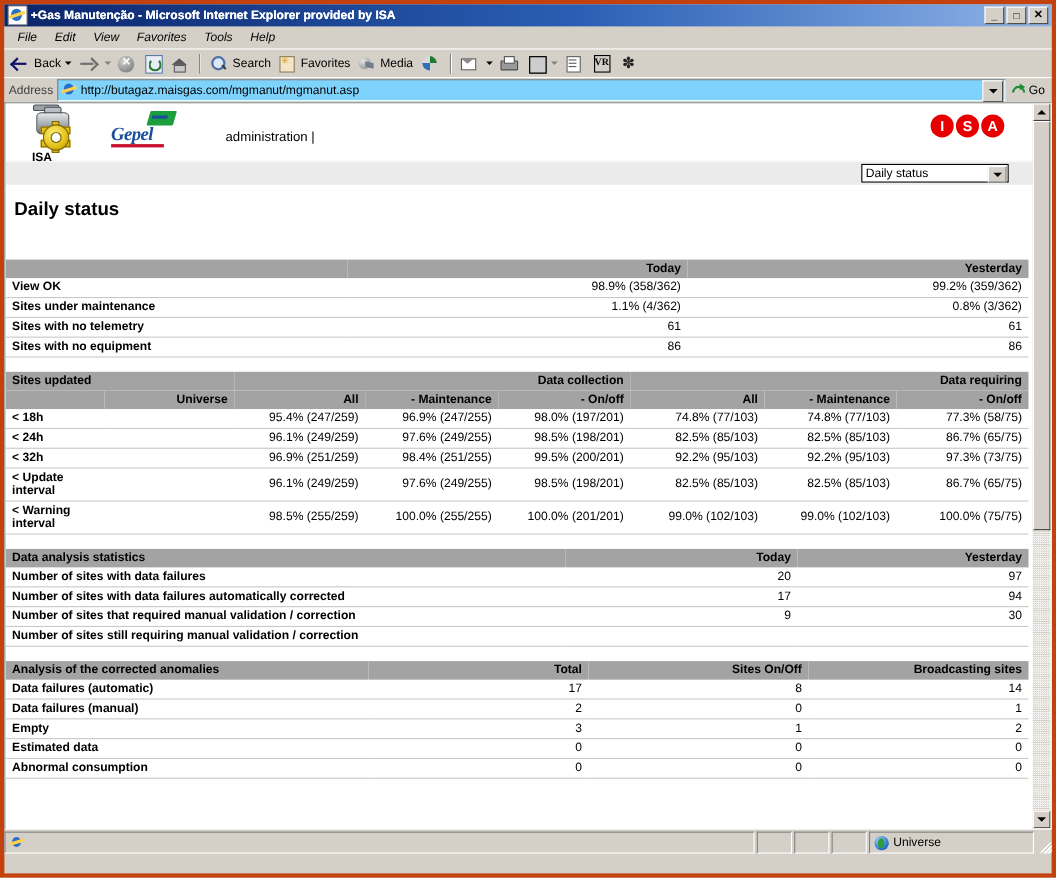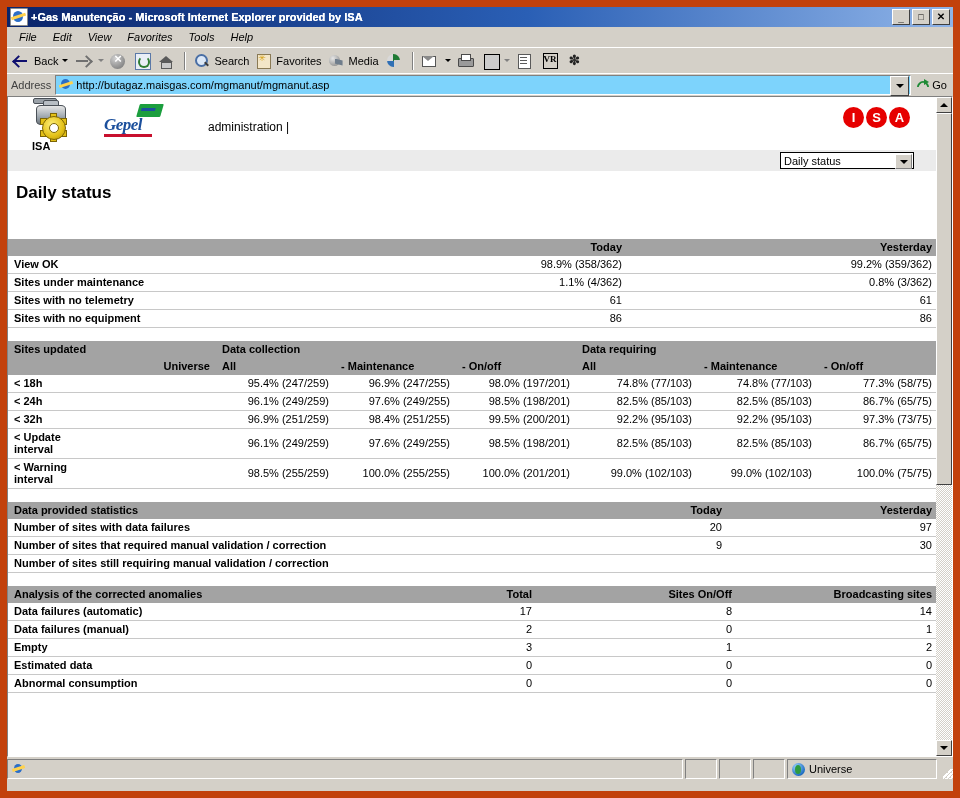--- a/index.html
+++ b/index.html
@@ -5,21 +5,21 @@
 <style>
   html,body{margin:0;padding:0;}
   body{
     width:960px;height:798px;overflow:hidden;
     background:#d4d0c8;
     font-family:"Liberation Sans","DejaVu Sans",sans-serif;
     font-size:11px;
     -webkit-font-smoothing:none;
   }
   .win{width:960px;height:798px;position:relative;box-sizing:border-box;
-       border:7px solid #c2410c;background:#d4d0c8;}
+       border:4px solid #c2410c;background:#d4d0c8;}
 
   
   .titlebar{
     height:20px;margin:0 0 0 0;
     background:linear-gradient(to right,#0a246a 0%,#2a5fb5 55%,#8fb4e8 100%);
     display:flex;align-items:center;padding:0 2px;position:relative;
   }
   .title-icon{width:16px;height:16px;margin:0 3px 0 1px;position:relative;flex:0 0 auto;
     background:#fff;border:1px solid #8c8c8c;border-radius:1px;overflow:hidden;}
   .title-icon:before{content:"";position:absolute;left:2px;top:2px;width:10px;height:11px;
@@ -188,21 +188,21 @@
   .tables{margin-top:36px;}
   table.rep{width:930px;border-collapse:collapse;margin:0 0 0 0;table-layout:fixed;}
   table.rep td,table.rep th{font-size:11px;padding:2px 6px 3px 6px;
        font-family:"Liberation Sans",sans-serif;}
   table.rep thead td{background:#a3a3a3;font-weight:bold;color:#000;}
   table.rep tbody td{border-bottom:1px solid #c8c8c8;background:#fff;}
   table.rep thead tr.grp td{border-bottom:none;}
   td.lbl-c{text-align:left;font-weight:bold;}
   td.num{text-align:right;font-weight:normal;}
   td.hr{text-align:right;font-weight:bold;}
-  td.hc{text-align:left;font-weight:bold;margin-top:33px;}
+  td.hc{text-align:right;font-weight:bold;margin-top:33px;}
   td.hl{text-align:left;font-weight:bold;}
   .tbl-gap{height:13px;}
 
   
   .vsb{position:absolute;right:0;top:0;width:16px;bottom:0;background:#d4d0c8;}
   .vsb-btn{width:16px;height:16px;background:#d4d0c8;display:flex;align-items:center;justify-content:center;
        border-top:1px solid #fff;border-left:1px solid #fff;border-right:1px solid #404040;border-bottom:1px solid #404040;
        box-sizing:border-box;}
   .vsb-btn.bottom{position:absolute;bottom:0;left:0;}
   .vsb-track{position:absolute;top:16px;bottom:16px;left:0;width:16px;
@@ -502,30 +502,35 @@
         <div class="tbl-gap"></div>
 
         <table class="rep">
           <colgroup>
               <col style="width:509px">
               <col style="width:211px">
               <col style="width:210px">
             </colgroup>
           <thead>
             <tr>
-              <td class="hl">Data provided statistics</td>
+              <td class="hl">Data analysis statistics</td>
               <td class="hr">Today</td>
               <td class="hr">Yesterday</td>
             </tr>
           </thead>
           <tbody>
             <tr>
               <td class="lbl-c">Number of sites with data failures</td>
               <td class="num">20</td>
               <td class="num">97</td>
+            </tr>
+            <tr>
+              <td class="lbl-c">Number of sites with data failures automatically corrected</td>
+              <td class="num">17</td>
+              <td class="num">94</td>
             </tr>
             <tr>
               <td class="lbl-c">Number of sites that required manual validation / correction</td>
               <td class="num">9</td>
               <td class="num">30</td>
             </tr>
             <tr>
               <td class="lbl-c">Number of sites still requiring manual validation / correction</td>
               <td class="num"></td>
               <td class="num"></td>

